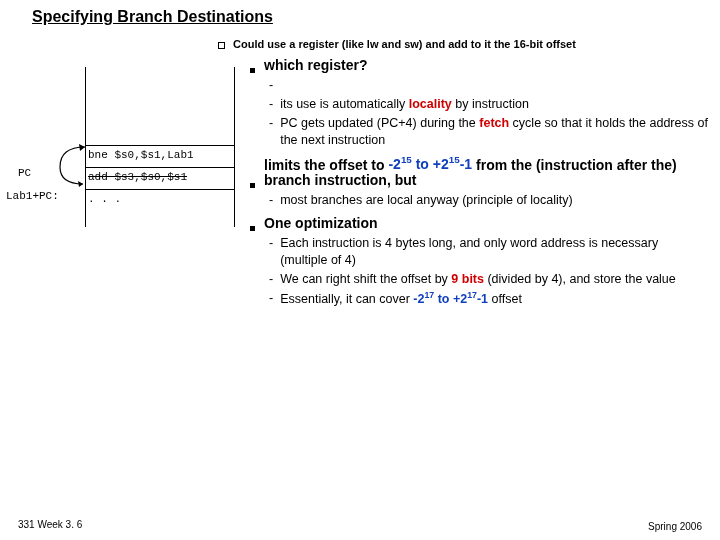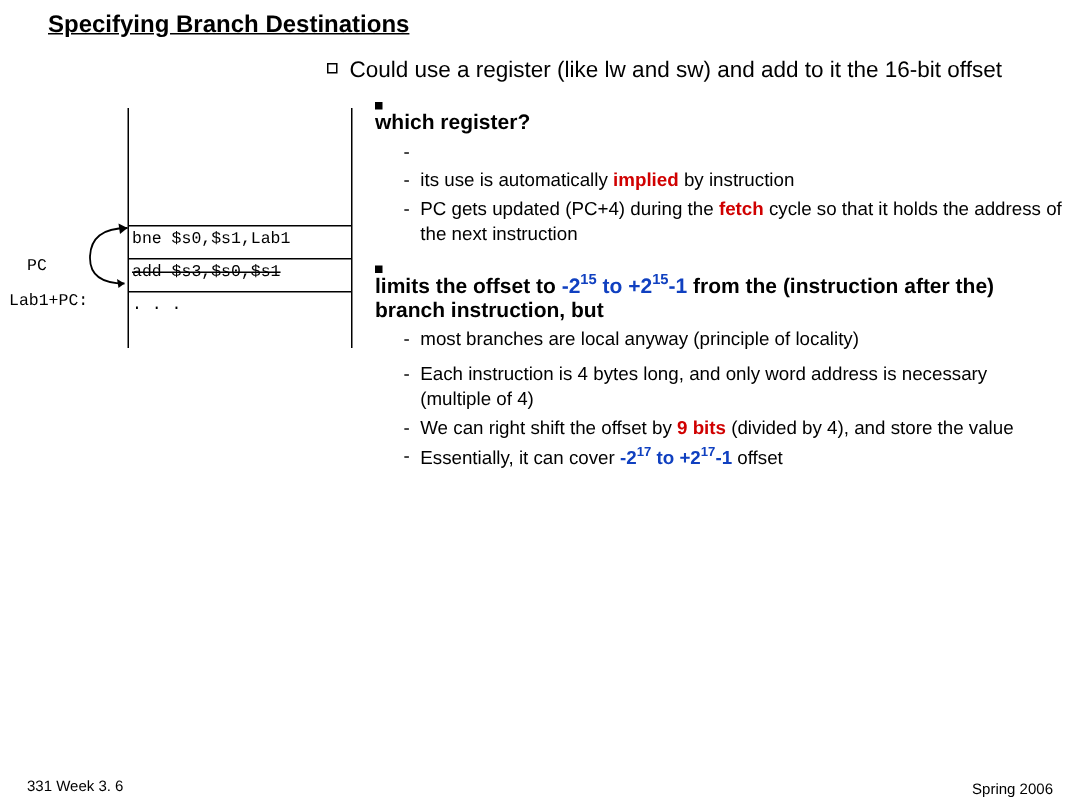--- a/index.html
+++ b/index.html
@@ -34,44 +34,43 @@
     margin-left: 218px;
   }
   .sq-bullet {
     width: 7px; height: 7px;
     border: 1px solid #000;
     margin-top: 4px;
     margin-right: 8px;
     flex: 0 0 auto;
   }
   .top-text {
-    font-size: 15px;
-    font-weight: normal;
+    font-size: 11px;
+    font-weight: bold;
     line-height: 1.2;
   }
   .body-row {
     display: flex;
     align-items: flex-start;
     margin-top: 6px;
   }
   .diagram-col {
     width: 250px;
     flex: 0 0 auto;
     position: relative;
     height: 180px;
   }
   .list-col {
     flex: 1 1 auto;
     font-size: 13px;
   }
   .bullet-l1 {
     display: flex;
-    align-items: flex-start;
+    align-items: flex-end;
     margin-bottom: 4px;
-    flex-direction: column;
   }
   .dot {
     width: 5px; height: 5px;
     background: #000;
     border-radius: 0;
     margin-top: 6px;
     margin-right: 9px;
     flex: 0 0 auto;
   }
   .l1-text { font-weight: bold; font-size: 14px; }
@@ -173,41 +172,45 @@
       <div class="bullet-l1">
         <div class="dot"></div>
         <div class="l1-text">which register?</div>
       </div>
       <div class="sub">
         <div class="dash-item">
           <div class="dash">-</div>
         </div>
         <div class="dash-item">
           <div class="dash">-</div>
-          <div><span>its use is automatically </span><span class="red">implied</span><span> by instruction</span></div>
+          <div><span>its use is automatically </span><span class="red">locality</span><span> by instruction</span></div>
         </div>
         <div class="dash-item">
           <div class="dash">-</div>
           <div><span>PC gets updated (PC+4) during the </span><span class="red">fetch</span><span> cycle so that it holds the address of the next instruction</span></div>
         </div>
       </div>
 
       <div class="bullet-l1">
         <div class="dot"></div>
         <div class="l1-text">
           <span>limits the offset to </span><span class="blue">-2<sup>15</sup> to +2<sup>15</sup>-1</span><span>  from the (instruction after the) branch instruction, but</span>
         </div>
       </div>
       <div class="sub">
         <div class="dash-item">
           <div class="dash">-</div>
           <div>most branches are local anyway (principle of locality)</div>
         </div>
       </div>
 
+      <div class="bullet-l1">
+        <div class="dot"></div>
+        <div class="l1-text">One optimization</div>
+      </div>
       <div class="sub">
         <div class="dash-item">
           <div class="dash">-</div>
           <div>Each instruction is 4 bytes long,  and only word address is necessary (multiple of 4)</div>
         </div>
         <div class="dash-item">
           <div class="dash">-</div>
           <div><span>We can right shift the offset by </span><span class="red">9 bits</span><span> (divided by 4), and store the value</span></div>
         </div>
         <div class="dash-item">

